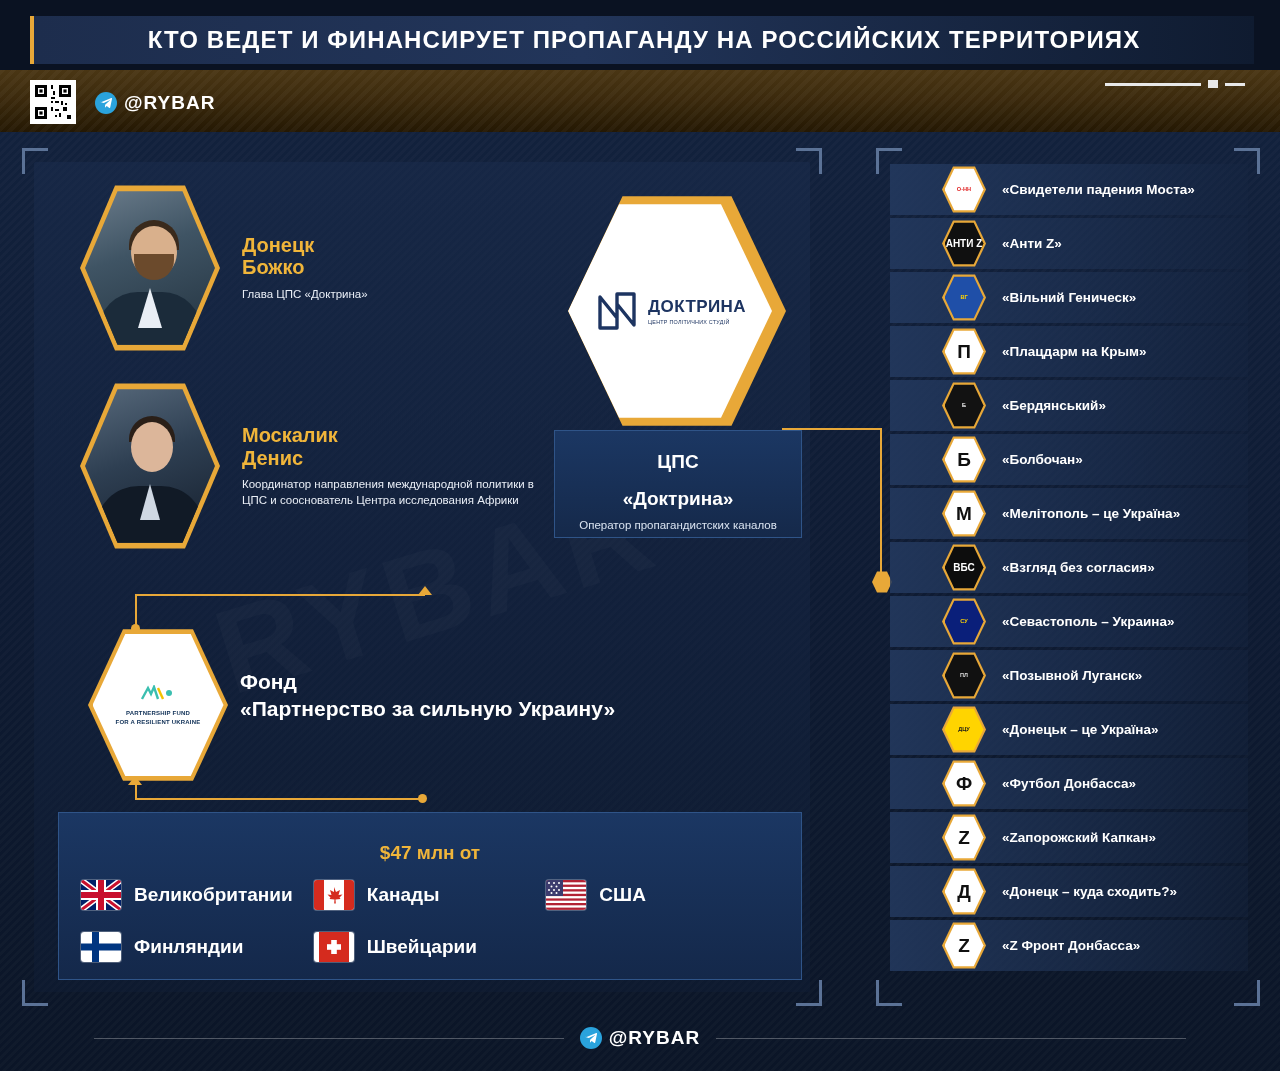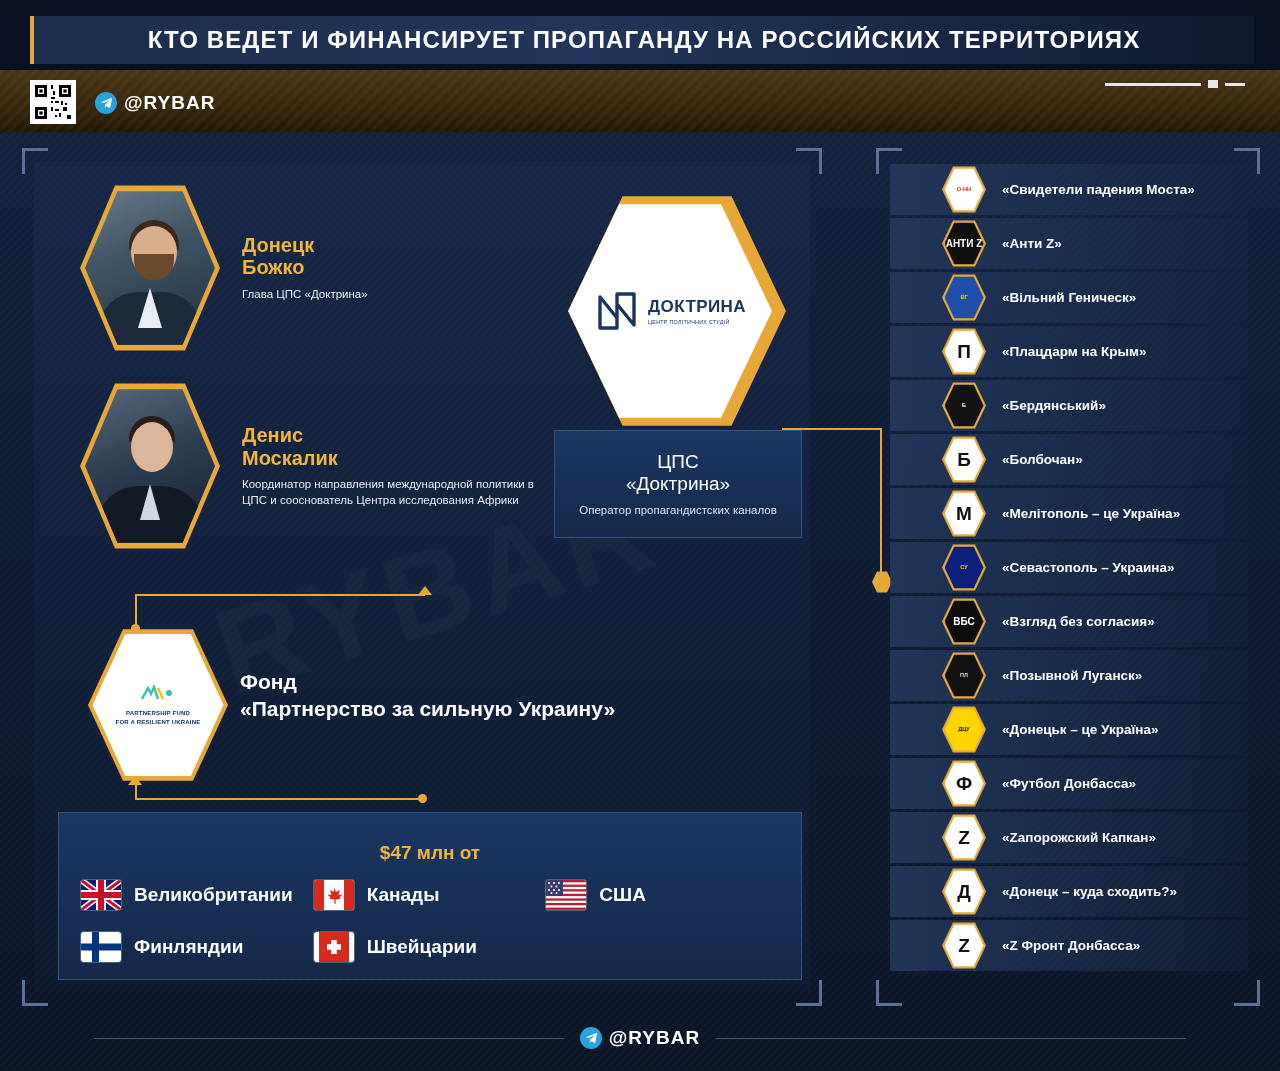--- a/index.html
+++ b/index.html
@@ -140,21 +140,21 @@
   .doc-txt .dt1 { color:#1d3461; font-size:17px; font-weight:bold; letter-spacing:0.4px; }
   .doc-txt .dt2 { color:#1d3461; font-size:5.4px; letter-spacing:0.25px; margin-top:2px; }
 
   
   .cps-box {
     position: absolute; left: 532px; top: 282px; width: 248px; height: 108px;
     background: linear-gradient(180deg,#1b3763,#15294a);
     border: 1px solid #2f5488;
     display:flex; flex-direction:column; align-items:center; justify-content:center;
   }
-  .cps-box .t { color:#ffffff; font-size:19px; font-weight:normal; line-height:1.18; text-align:left; }
+  .cps-box .t { color:#ffffff; font-size:19px; font-weight:bold; line-height:1.18; text-align:left;margin-top:15px; }
   .cps-box .s { color:#d9e3f0; font-size:11.5px; text-align:center; margin-top:7px; line-height:1.25; }
 
   
   .fund-hex-wrap {
     position: absolute; left: 66px; top: 478px; width: 140px; height: 158px;
     background: #e8a838;
     clip-path: polygon(25% 2%, 75% 2%, 100% 50%, 75% 98%, 25% 98%, 0% 50%);
     display:flex; align-items:center; justify-content:center;
   }
   .fund-hex {
@@ -313,22 +313,22 @@
     <div class="person p2" style="left:58px; top:232px;">
       <div class="photo-wrap">
         <div class="photo">
           <i class="hair"></i>
             <i class="face"></i>
             <i class="body"></i>
             <i class="shirt"></i>
         </div>
       </div>
       <div class="info">
+        <div class="name">Москалик</div>
         <div class="name">Денис</div>
-        <div class="name">Москалик</div>
         <div class="role">Координатор направления международной политики в ЦПС и сооснователь Центра исследования Африки</div>
       </div>
     </div>
 
     <div class="doc-hex-wrap">
       <div class="doc-hex">
         <span class="doc-mark">
           <svg width="46" height="46" viewBox="0 0 46 46">
             <path d="M6 40 L6 9 L23 30 L23 6 L40 6 L40 37 L23 16 L23 40 Z" fill="none" stroke="#1d3461" stroke-width="3.4" stroke-linejoin="round"></path>
           </svg>
@@ -524,33 +524,33 @@
         <div class="ch-row">
           <span class="ch-hexwrap">
             <span class="ch-hex" style="background: rgb(255, 255, 255);">
               <span class="ch-glyph" style="color: rgb(16, 16, 16);">М</span>
             </span>
           </span>
           <span class="ch-label">«Мелітополь – це Україна»</span>
         </div>
         <div class="ch-row">
           <span class="ch-hexwrap">
+            <span class="ch-hex" style="background: rgb(13, 13, 13);">
+              <span class="ch-glyph sm" style="color: rgb(255, 255, 255);">ВБС</span>
+            </span>
+          </span>
+          <span class="ch-label">«Взгляд без согласия»</span>
+        </div>
+        <div class="ch-row">
+          <span class="ch-hexwrap">
             <span class="ch-hex" style="background: rgb(10, 31, 122);">
               <span class="ch-glyph xs" style="color: rgb(255, 212, 0);">СУ</span>
             </span>
           </span>
           <span class="ch-label">«Севастополь – Украина»</span>
-        </div>
-        <div class="ch-row">
-          <span class="ch-hexwrap">
-            <span class="ch-hex" style="background: rgb(13, 13, 13);">
-              <span class="ch-glyph sm" style="color: rgb(255, 255, 255);">ВБС</span>
-            </span>
-          </span>
-          <span class="ch-label">«Взгляд без согласия»</span>
         </div>
         <div class="ch-row">
           <span class="ch-hexwrap">
             <span class="ch-hex" style="background: rgb(17, 17, 17);">
               <span class="ch-glyph xs" style="color: rgb(221, 221, 221);">ПЛ</span>
             </span>
           </span>
           <span class="ch-label">«Позывной Луганск»</span>
         </div>
         <div class="ch-row">

